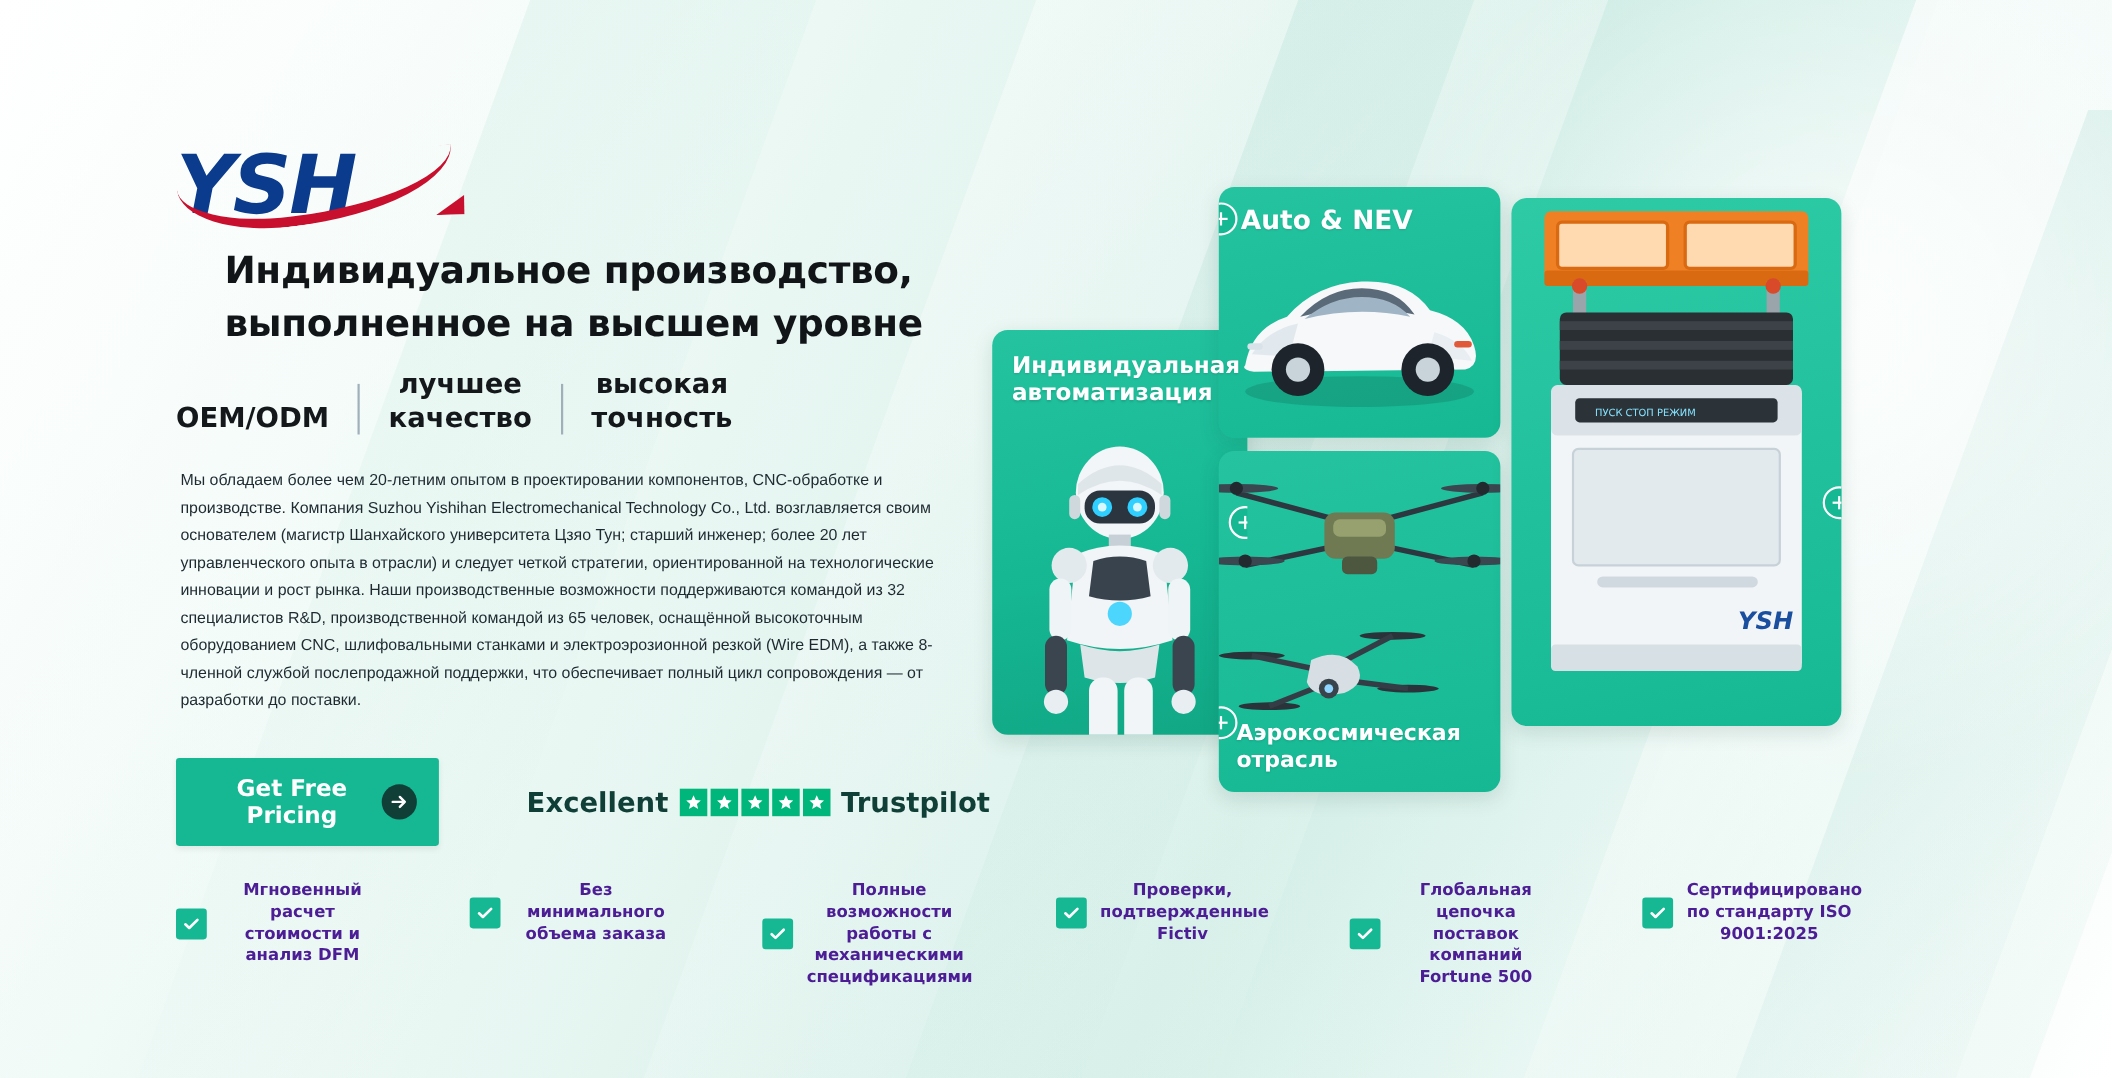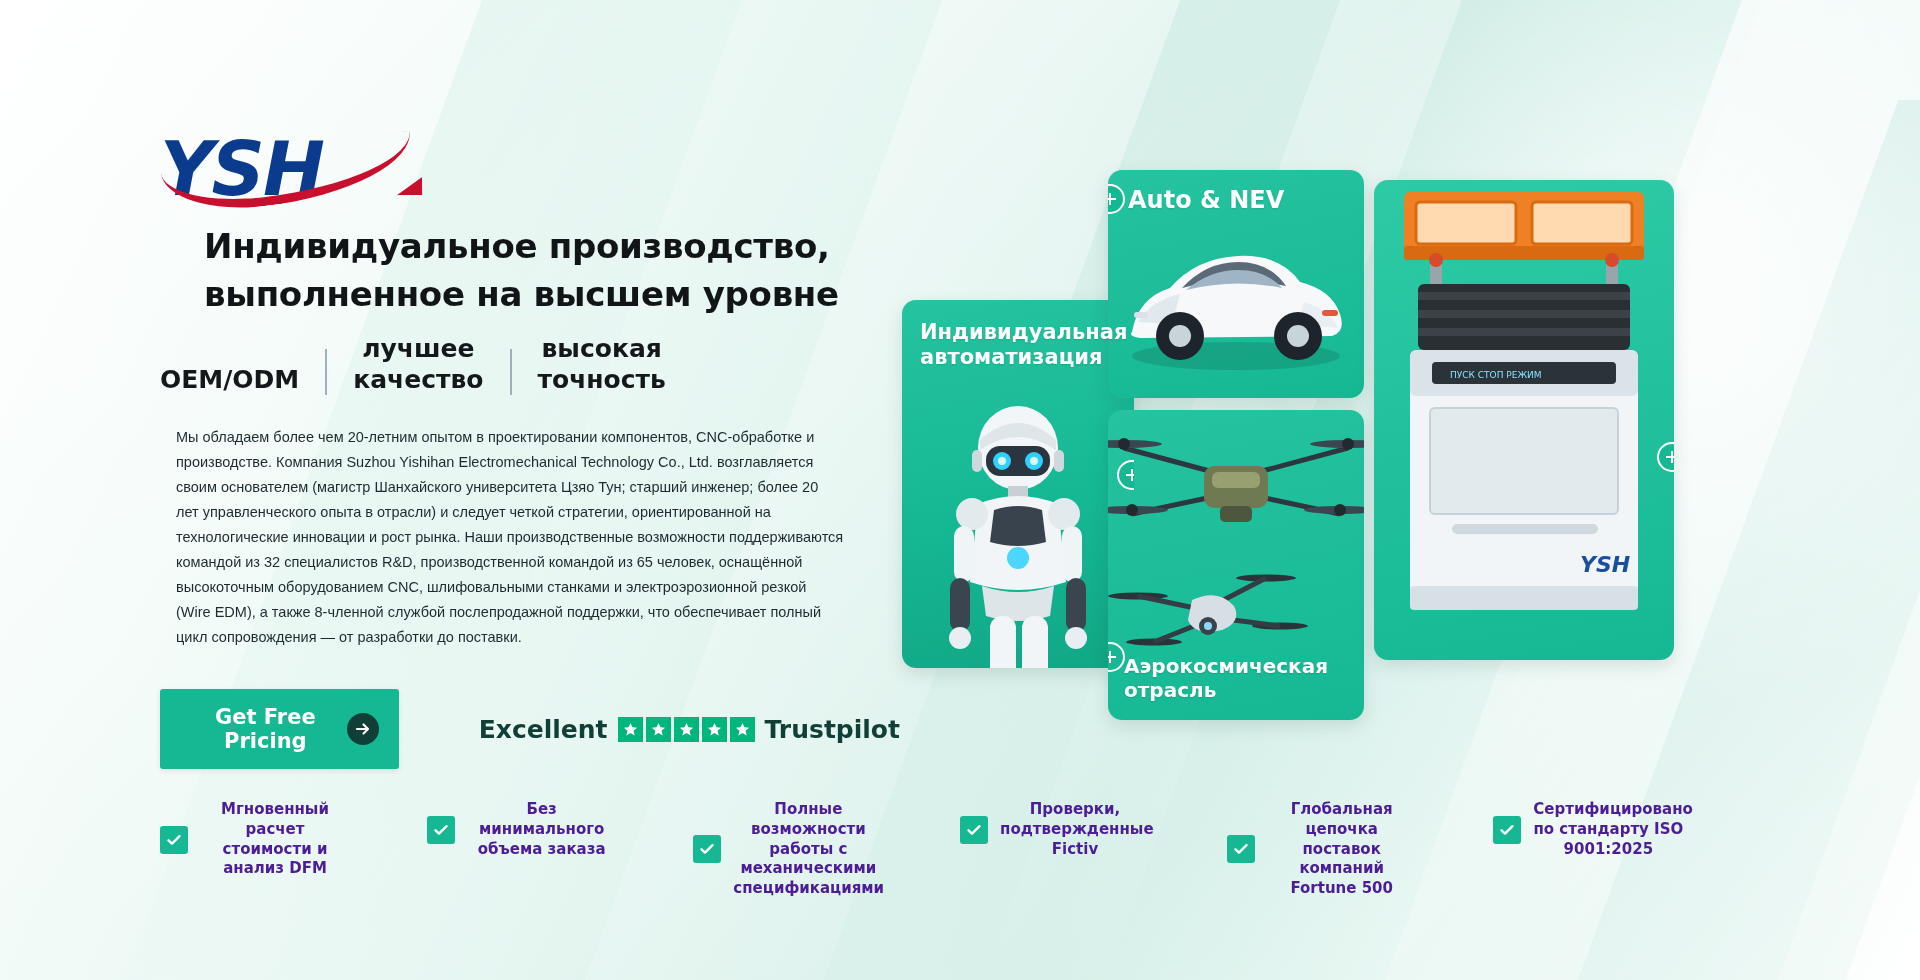--- a/index.html
+++ b/index.html
@@ -126,21 +126,21 @@
     background: #9fb0ba;
   }
 
   
   .body-copy {
     font-size: 14.5px;
     line-height: 1.72;
     color: #1e2a30;
     width: 700px;
   }
-  .body-copy p { margin: 16px; }
+  .body-copy p { margin: 4px; }
 
   
   .cta-row {
     display: flex;
     align-items: center;
     margin-top: 40px;
   }
   .cta-button {
     display: flex;
     align-items: center;

